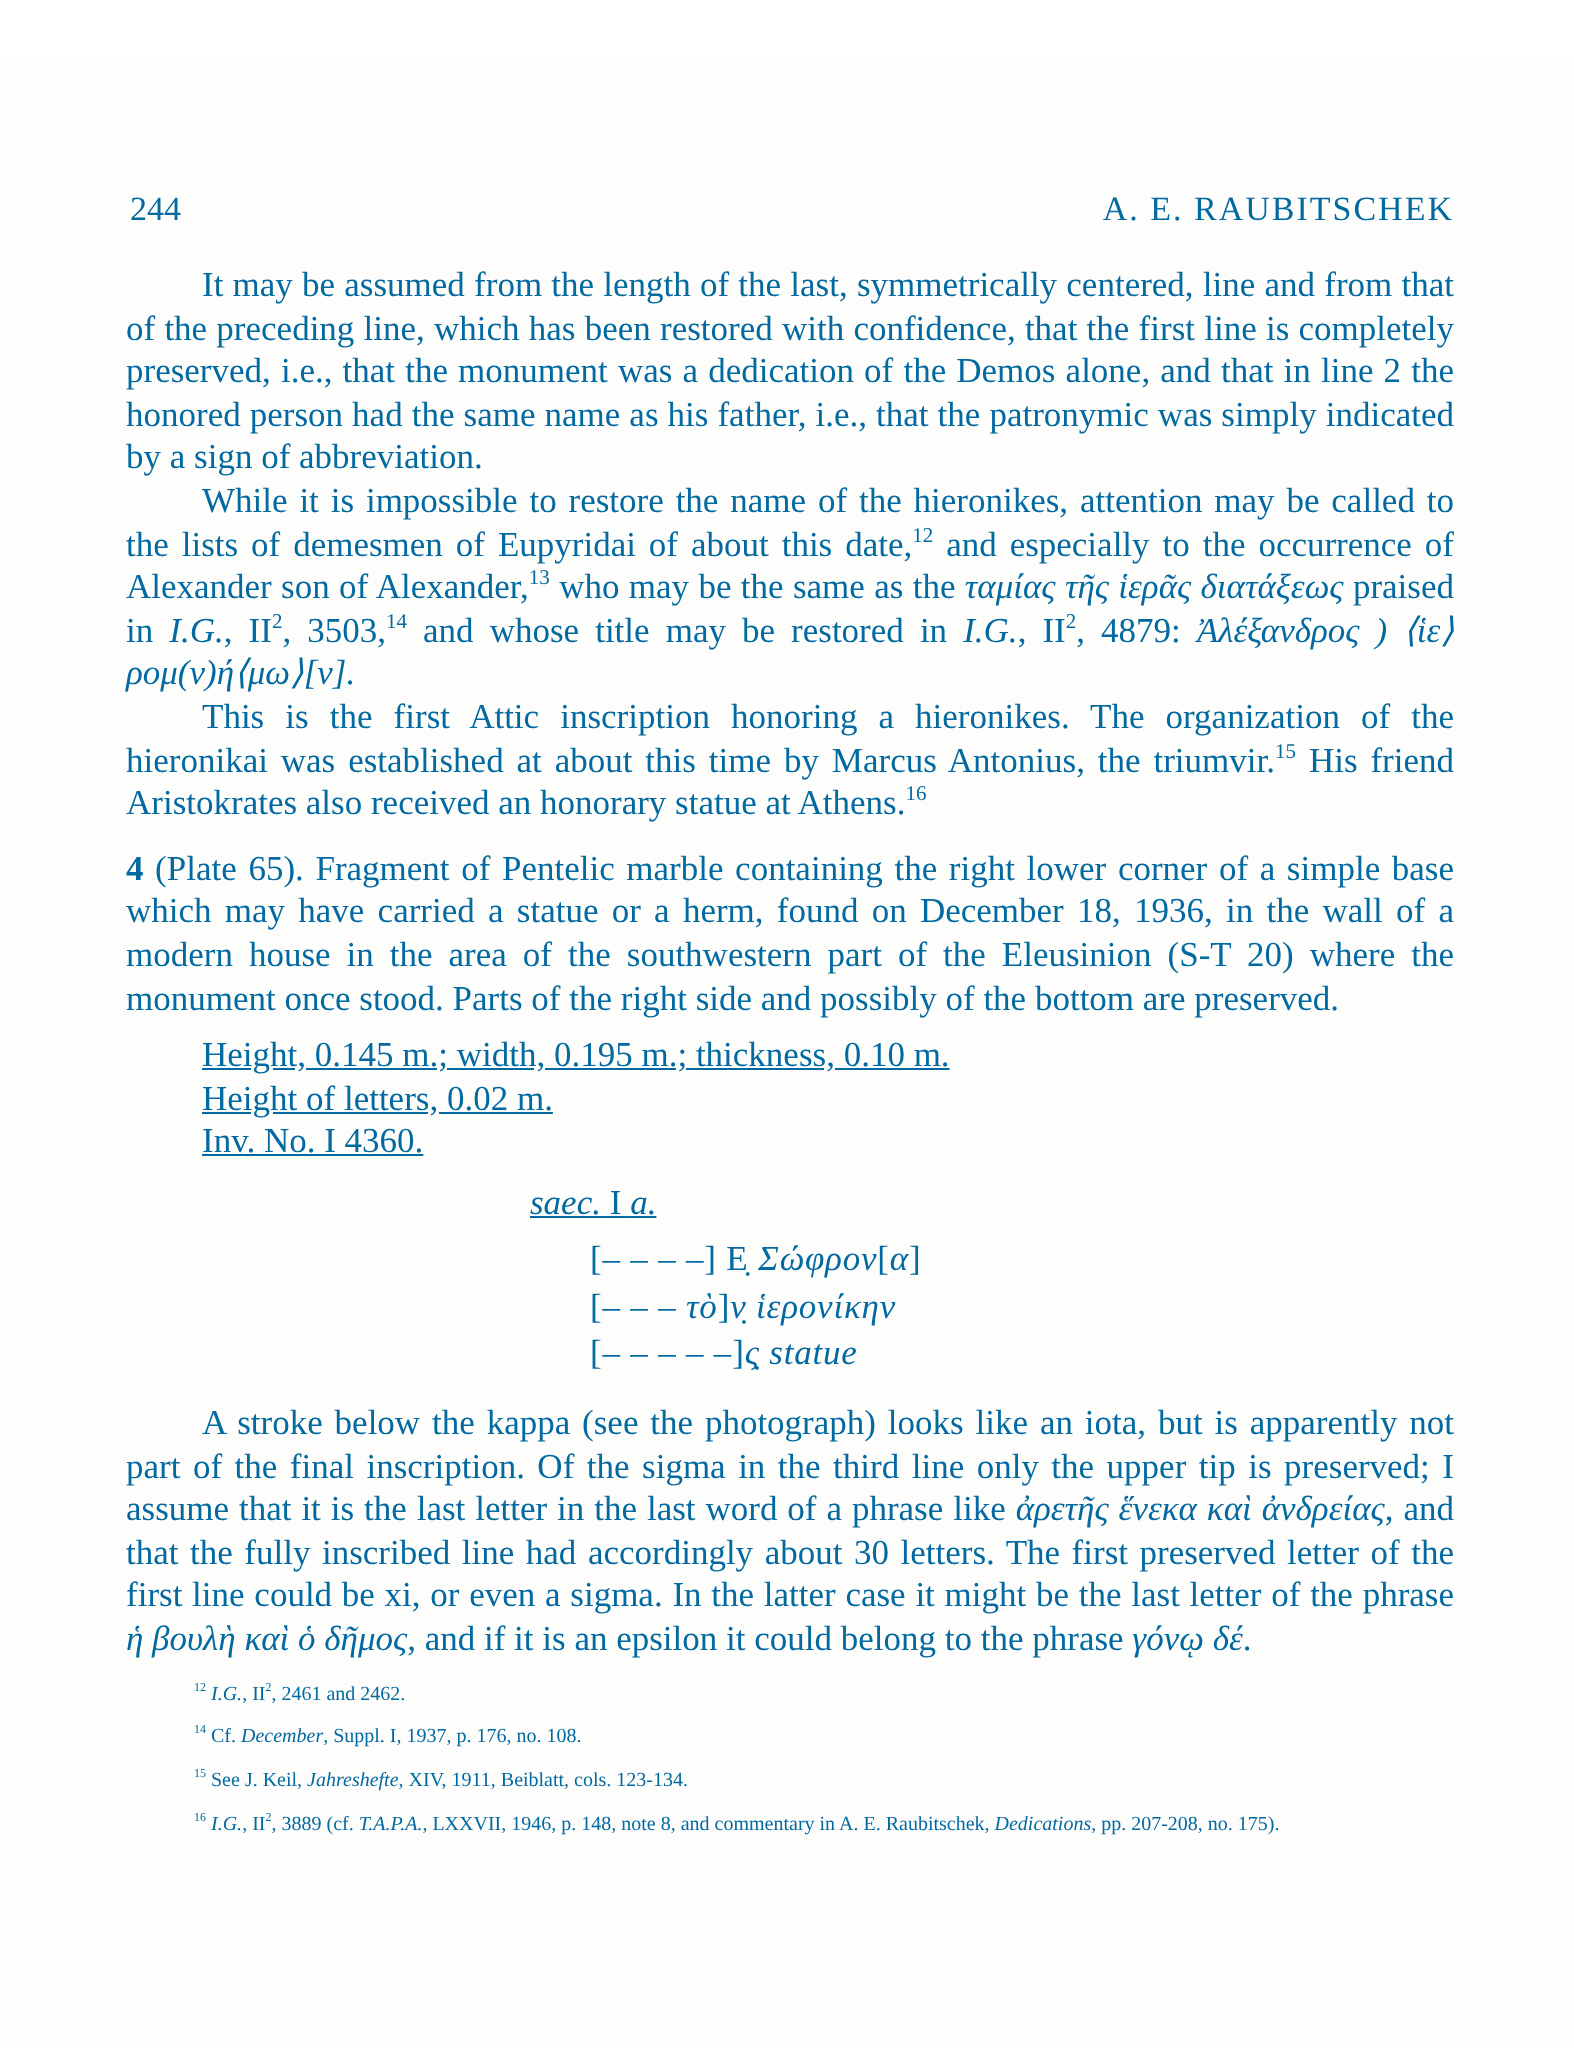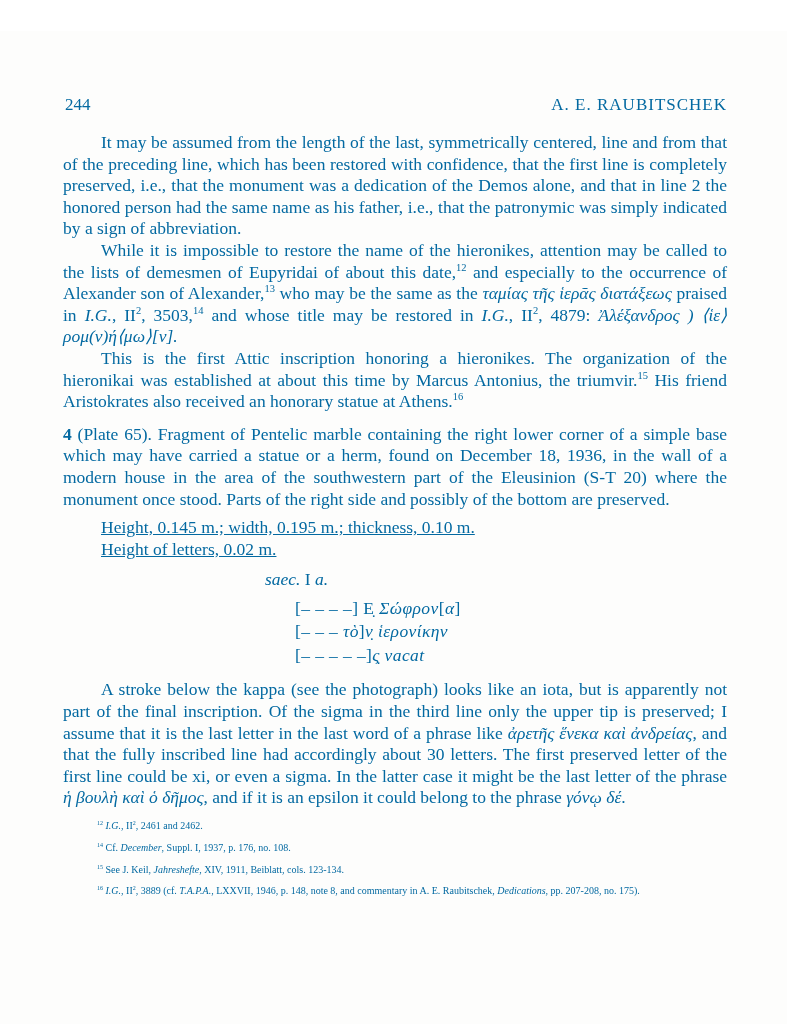--- a/index.html
+++ b/index.html
@@ -50,20 +50,21 @@
     margin-top: 11px;
   }
   .b-meas {
     margin-top: 7px;
     margin-left: 38px;
     text-decoration: underline;
   }
   .b-date {
     margin-top: 9px;
     margin-left: 202px;
+    text-decoration: underline;
   }
   .b-insc {
     margin-top: 6px;
     margin-bottom: 12px;
     margin-left: 232px;
     line-height: 23.5px;
     letter-spacing: 0.4px;
   }
   .s-i, .s-g {
     font-style: italic;
@@ -95,26 +96,27 @@
     <span class="running-head">A. E. RAUBITSCHEK</span>
   </header>
   <main class="body">
       <div class="b-para"><span>It may be assumed from the length of the last, symmetrically centered, line and from that of the preceding line, which has been restored with confidence, that the first line is completely preserved, i.e., that the monument was a dedication of the Demos alone, and that in line 2 the honored person had the same name as his father, i.e., that the patronymic was simply indicated by a sign of abbreviation.</span></div>
       <div class="b-para"><span>While it is impossible to restore the name of the hieronikes, attention may be called to the lists of demesmen of Eupyridai of about this date,</span><sup>12</sup><span> and especially to the occurrence of Alexander son of Alexander,</span><sup>13</sup><span> who may be the same as the </span><span class="s-g">ταμίας τῆς ἱερᾶς διατάξεως</span><span> praised in </span><span class="s-i">I.G.</span><span>, II</span><sup>2</sup><span>, 3503,</span><sup>14</sup><span> and whose title may be restored in </span><span class="s-i">I.G.</span><span>, II</span><sup>2</sup><span>, 4879: </span><span class="s-g">Ἀλέξανδρος ) ⟨ἱε⟩ρομ(ν)ή⟨μω⟩[ν].</span></div>
       <div class="b-para"><span>This is the first Attic inscription honoring a hieronikes.  The organization of the hieronikai was established at about this time by Marcus Antonius, the triumvir.</span><sup>15</sup><span> His friend Aristokrates also received an honorary statue at Athens.</span><sup>16</sup></div>
       <div class="b-entry"><span class="s-b">4</span><span> (Plate 65).  Fragment of Pentelic marble containing the right lower corner of a simple base which may have carried a statue or a herm, found on December 18, 1936, in the wall of a modern house in the area of the southwestern part of the Eleusinion (S-T 20) where the monument once stood.  Parts of the right side and possibly of the bottom are preserved.</span></div>
       <div class="b-meas">
         <div class="line"><span>Height, 0.145 m.; width, 0.195 m.; thickness, 0.10 m.</span></div>
         <div class="line"><span>Height of letters, 0.02 m.</span></div>
+        <div class="line"><span>Inv. No. I 4360.</span></div>
       </div>
       <div class="b-date"><span class="s-i">saec.</span><span> I </span><span class="s-i">a.</span></div>
       <div class="b-insc">
         <div class="line"><span>[– – – –] Ε̣ </span><span class="s-g">Σώφρον</span><span>[</span><span class="s-g">α</span><span>]</span></div>
         <div class="line"><span>[– – – </span><span class="s-g">τὸ</span><span>]</span><span class="s-g">ν̣ ἱερονίκην</span></div>
-        <div class="line"><span>[– – – – –]</span><span class="s-g">ς̣</span><span> </span><span class="s-i">vacat</span></div>
+        <div class="line"><span>[– – – – –]</span><span class="s-g">ς̣</span><span> </span><span class="s-i">statue</span></div>
       </div>
       <div class="b-para"><span>A stroke below the kappa (see the photograph) looks like an iota, but is apparently not part of the final inscription.  Of the sigma in the third line only the upper tip is preserved; I assume that it is the last letter in the last word of a phrase like </span><span class="s-g">ἀρετῆς ἕνεκα καὶ ἀνδρείας</span><span>, and that the fully inscribed line had accordingly about 30 letters. The first preserved letter of the first line could be xi, or even a sigma.  In the latter case it might be the last letter of the phrase </span><span class="s-g">ἡ βουλὴ καὶ ὁ δῆμος</span><span>, and if it is an epsilon it could belong to the phrase </span><span class="s-g">γόνῳ δέ</span><span>.</span></div>
     </main>
   <footer class="footnotes">
       <div class="b-fnote"><sup>12</sup><span> </span><span class="s-i">I.G.</span><span>, II</span><sup>2</sup><span>, 2461 and 2462.</span></div>
       <div class="b-fnote"><sup>14</sup><span> Cf. </span><span class="s-i">December</span><span>, Suppl. I, 1937, p. 176, no. 108.</span></div>
       <div class="b-fnote"><sup>15</sup><span> See J. Keil, </span><span class="s-i">Jahreshefte</span><span>, XIV, 1911, Beiblatt, cols. 123-134.</span></div>
       <div class="b-fnote"><sup>16</sup><span> </span><span class="s-i">I.G.</span><span>, II</span><sup>2</sup><span>, 3889 (cf. </span><span class="s-i">T.A.P.A.</span><span>, LXXVII, 1946, p. 148, note 8, and commentary in A. E. Raubitschek, </span><span class="s-i">Dedications</span><span>, pp. 207-208, no. 175).</span></div>
     </footer>
 </div>

